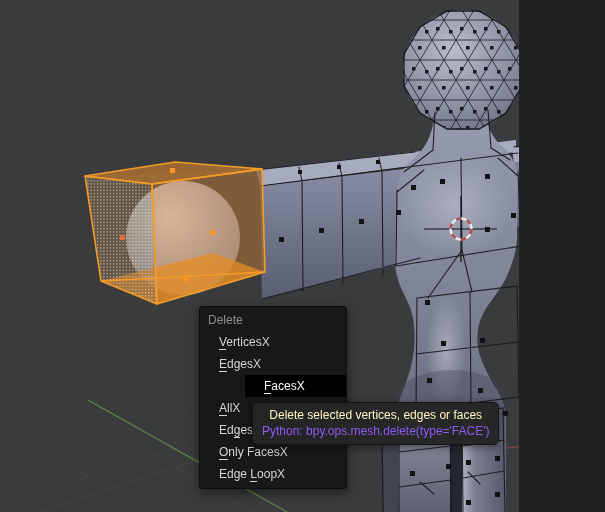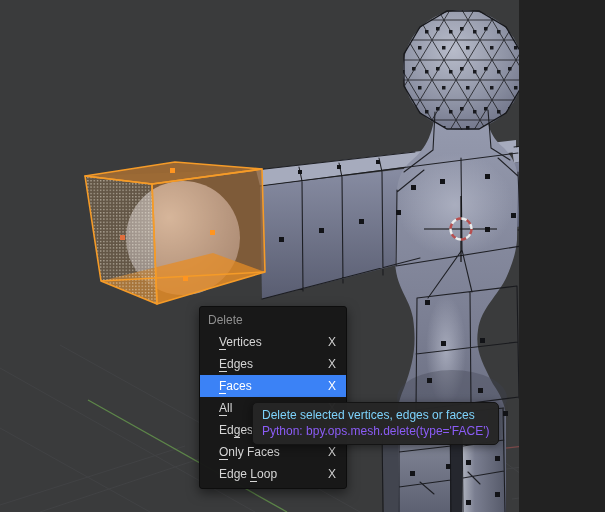--- a/index.html
+++ b/index.html
@@ -10,34 +10,34 @@
   .viewport svg{position:absolute;left:0;top:0;}
   
   .menu{
     position:absolute; left:199px; top:306px; width:148px; z-index:2;
     background:rgba(23,23,23,.97); border:1px solid #0d0d0d; border-radius:3px;
     box-shadow:0 4px 12px rgba(0,0,0,.5);
     font-size:12px; color:#d6d6d6; padding-bottom:3px; box-sizing:border-box;
   }
   .menu-title{color:#8f8f8f; padding:6px 9px 4px 8px;}
   .menu-item{
-    display:flex; justify-content:space-between; align-items:center;
+    display:flex; justify-content:flex-start; align-items:center;
     height:22px; padding:0 10px 0 19px; cursor:default;
   }
   .menu-item .mi-key{color:#cfcfcf;}
   .menu-item.hl, .menu-item.hl .mi-key{color:#ffffff;}
   .mi-label u{text-decoration:none; border-bottom:1px solid currentColor;}
   
   .tooltip{
     position:absolute; left:252px; top:402px; z-index:3;
     background:rgba(38,38,38,.98); border:1px solid #141414; border-radius:5px;
     padding:5px 9px 6px 9px; white-space:nowrap;
     box-shadow:0 2px 8px rgba(0,0,0,.45); font-size:12px;
   }
-  .tt-title{color:#7dd3fc; text-align:left;}
+  .tt-title{color:#fef9c3; text-align:center;}
   .tt-python{color:#8b5cf6; margin-top:2px;}
 </style>
 </head>
 <body>
 
 <div class="viewport">
 
 <svg width="605" height="512" viewBox="0 0 605 512">
   <defs>
     <radialGradient id="headGrad" cx="0.42" cy="0.33" r="0.75">
@@ -226,21 +226,21 @@
     <div class="menu-title">Delete</div>
     <div id="menu-items">
         <div class="menu-item">
           <span class="mi-label"><u>V</u>ertices</span>
           <span class="mi-key">X</span>
         </div>
         <div class="menu-item">
           <span class="mi-label"><u>E</u>dges</span>
           <span class="mi-key">X</span>
         </div>
-        <div class="menu-item hl" style="background: #3b82f6;">
+        <div class="menu-item hl" style="background: #000000; margin-left: 45px;">
           <span class="mi-label"><u>F</u>aces</span>
           <span class="mi-key">X</span>
         </div>
         <div class="menu-item">
           <span class="mi-label"><u>A</u>ll</span>
           <span class="mi-key">X</span>
         </div>
         <div class="menu-item">
           <span class="mi-label">Ed<u>g</u>es</span>
           <span class="mi-key">X</span>

